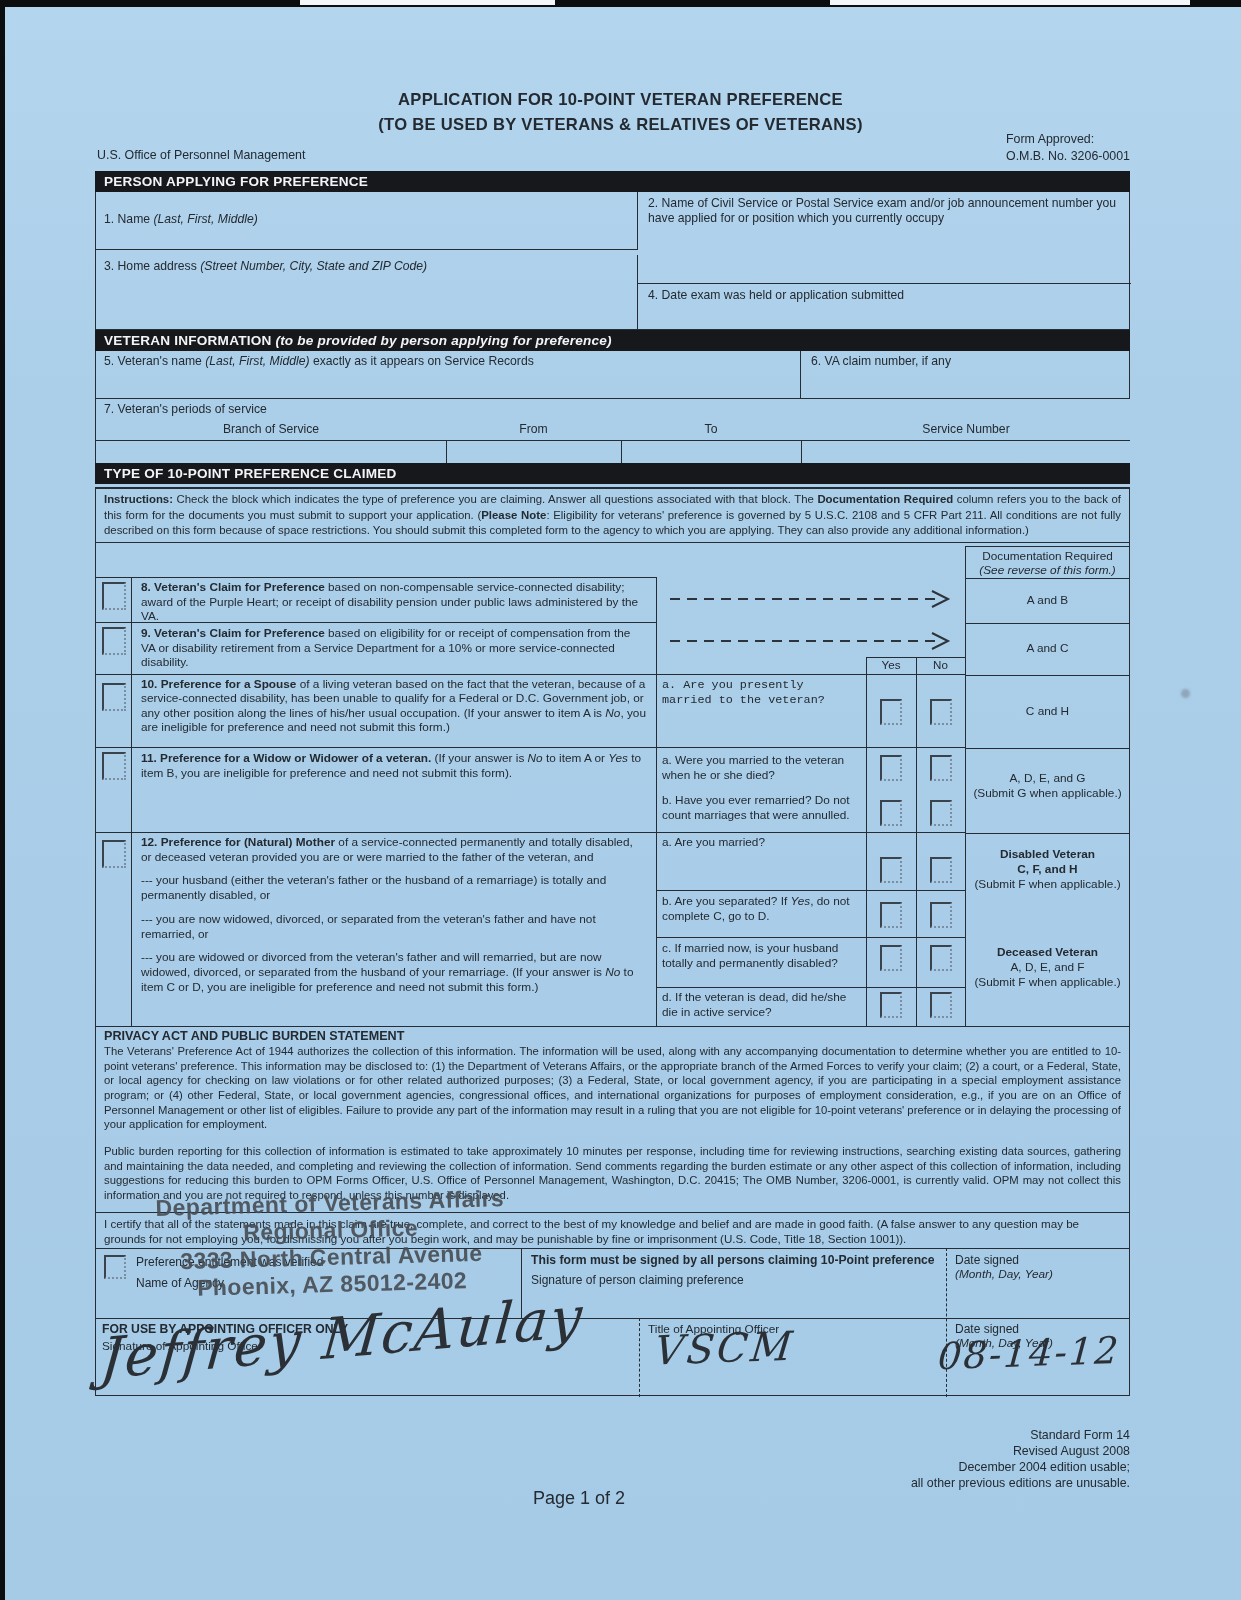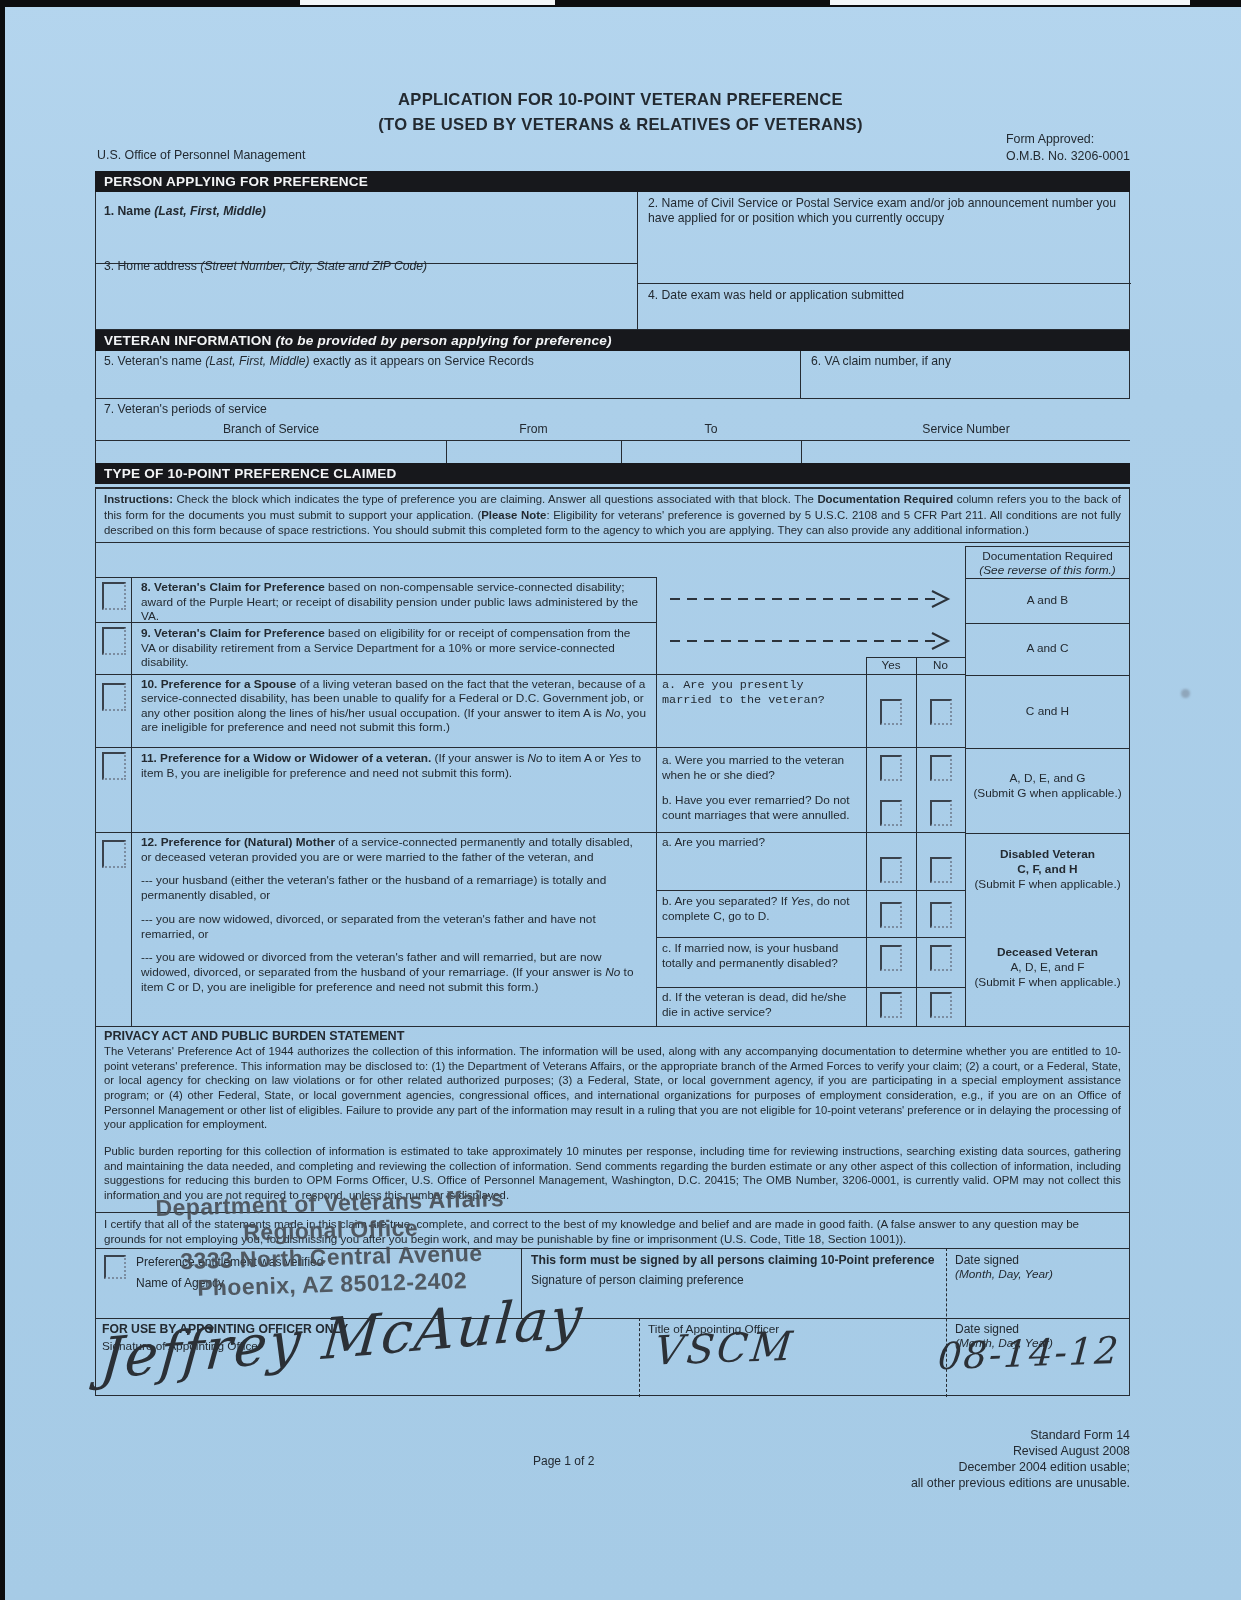--- a/index.html
+++ b/index.html
@@ -48,21 +48,21 @@
 </div>
 <div class="abs" style="left:97px;top:148px;font-size:12.4px;">U.S. Office of Personnel Management</div>
 <div class="abs" style="right:111px;top:131px;font-size:12.4px;line-height:1.35;">
   <div>Form Approved:</div>
   <div>O.M.B. No. 3206-0001</div>
 </div>
 
 <div class="bar" style="top:171px;">PERSON APPLYING FOR PREFERENCE</div>
 
 <div class="abs" style="left:95px;top:192px;width:1035px;height:138px;border-left:1px solid #262c33;border-right:1px solid #262c33;border-bottom:1px solid #262c33;box-sizing:border-box;">
-  <div class="abs cell-label" style="left:0;top:0;width:542px;height:72px;border-right:1px solid #262c33;border-bottom:1px solid #262c33;box-sizing:border-box;padding:12px 8px;font-weight:bold;"><span><span>1.  Name </span><span style="font-style: italic;">(Last, First, Middle)</span></span></div>
+  <div class="abs cell-label" style="left:0;top:0;width:542px;height:58px;border-right:1px solid #262c33;border-bottom:1px solid #262c33;box-sizing:border-box;padding:20px 8px;"><span><span>1.  Name </span><span style="font-style: italic;">(Last, First, Middle)</span></span></div>
   <div class="abs cell-label" style="left:0;top:63px;width:542px;height:74px;border-right:1px solid #262c33;box-sizing:border-box;padding:4px 8px;"><span><span>3.  Home address </span><span style="font-style: italic;">(Street Number, City, State and ZIP Code)</span></span></div>
   <div class="abs cell-label" style="left:542px;top:0;width:493px;height:92px;border-bottom:1px solid #262c33;box-sizing:border-box;padding:4px 10px;"><span><span>2.  Name of Civil Service or Postal Service exam and/or job announcement number you have applied for or position which you currently occupy</span></span></div>
   <div class="abs cell-label" style="left:542px;top:92px;width:493px;height:45px;box-sizing:border-box;padding:4px 10px;"><span><span>4. Date exam was held or application submitted</span></span></div>
 </div>
 
 <div class="bar" style="top:330px;"><span><span>VETERAN INFORMATION </span><span style="font-style: italic;">(to be provided by person applying for preference)</span></span></div>
 
 <div class="abs" style="left:95px;top:351px;width:1035px;height:48px;border-left:1px solid #262c33;border-right:1px solid #262c33;border-bottom:1px solid #262c33;box-sizing:border-box;">
   <div class="abs cell-label" style="left:0;top:0;width:705px;height:48px;border-right:1px solid #262c33;box-sizing:border-box;padding:3px 8px;"><span><span>5. Veteran's name </span><span style="font-style: italic;">(Last, First, Middle)</span><span> exactly as it appears on Service Records</span></span></div>
   <div class="abs cell-label" style="left:705px;top:0;width:330px;height:48px;box-sizing:border-box;padding:3px 10px;"><span><span>6.  VA claim number, if any</span></span></div>
@@ -227,19 +227,19 @@
   <div>Department of Veterans Affairs</div>
   <div>Regional Office</div>
   <div>3333 North Central Avenue</div>
   <div>Phoenix, AZ  85012-2402</div>
 </div>
 
 <div class="hand" style="left:100px;top:1305px;font-size:56px;transform:rotate(-5deg) skewX(-10deg);letter-spacing:2px;white-space:nowrap;">Jeffrey McAulay</div>
 <div class="hand" style="left:655px;top:1325px;font-size:40px;transform:rotate(-2deg) skewX(-8deg);letter-spacing:3px;">VSCM</div>
 <div class="hand" style="left:938px;top:1332px;font-size:37px;transform:rotate(-2deg) skewX(-6deg);letter-spacing:2px;white-space:nowrap;">08-14-12</div>
 
-<div class="abs" style="left:533px;top:1454px;font-size:12px;">Page 1 of 2</div>
+<div class="abs" style="left:533px;top:1488px;font-size:18px;">Page 1 of 2</div>
 <div class="abs" style="right:111px;top:1428px;text-align:right;font-size:12.4px;line-height:1.28;">
   <div>Standard Form 14</div>
   <div>Revised August 2008</div>
   <div>December 2004 edition usable;</div>
   <div>all other previous editions are unusable.</div>
 </div>
 
 </body></html>

